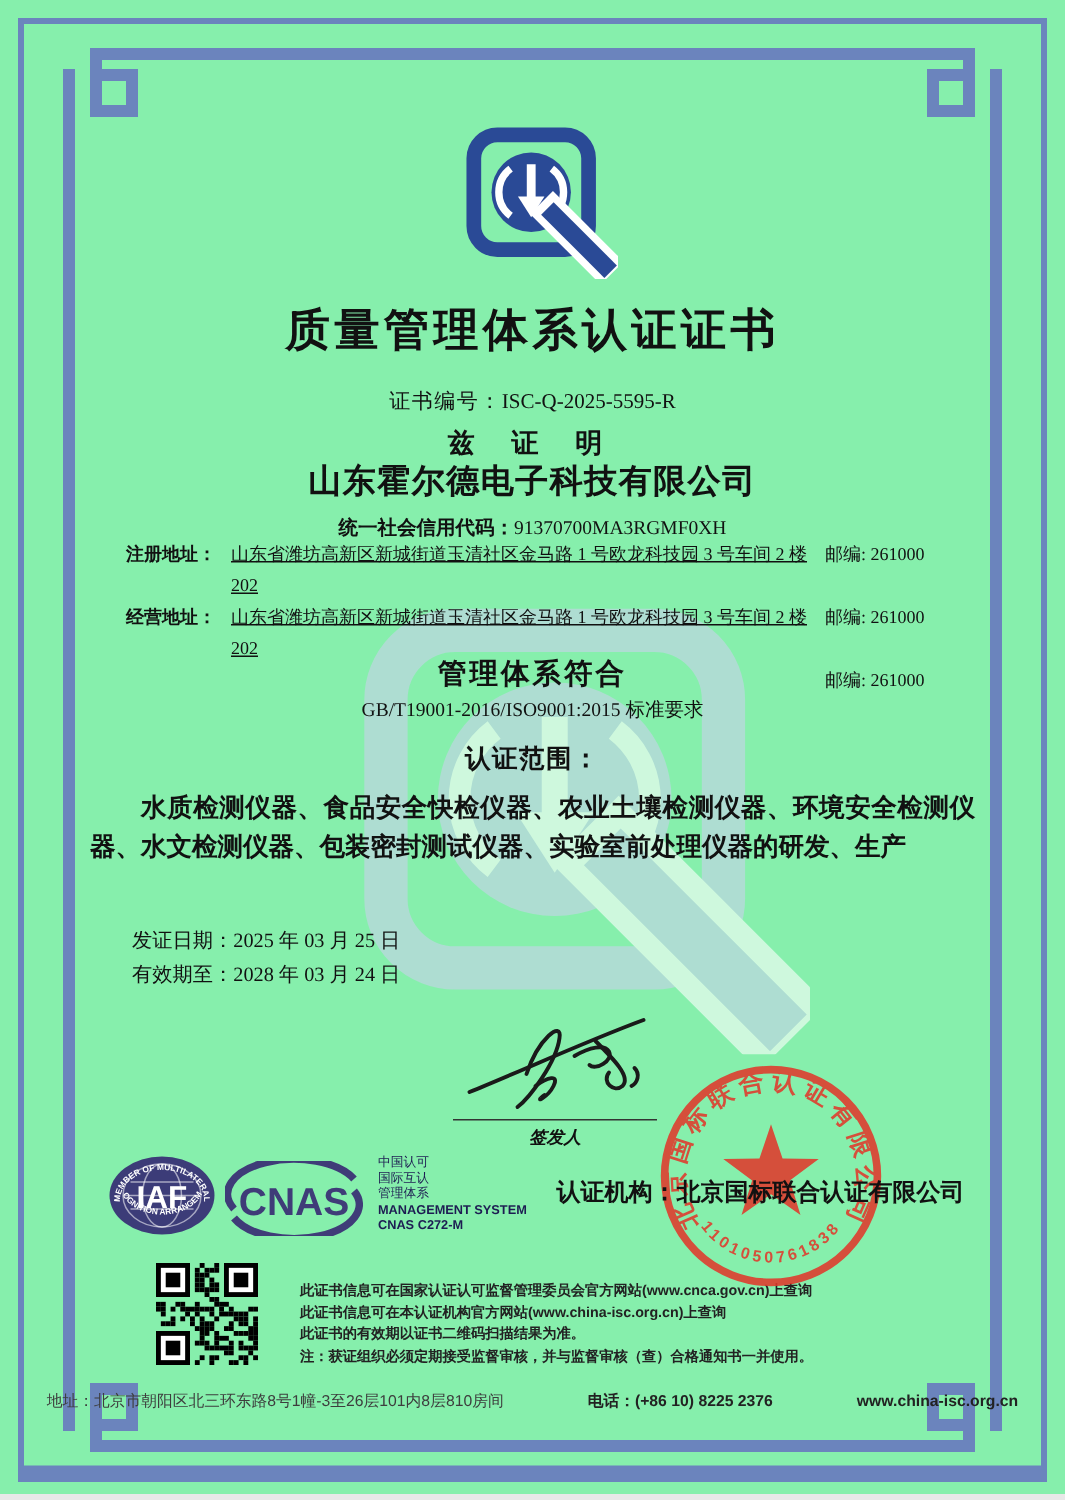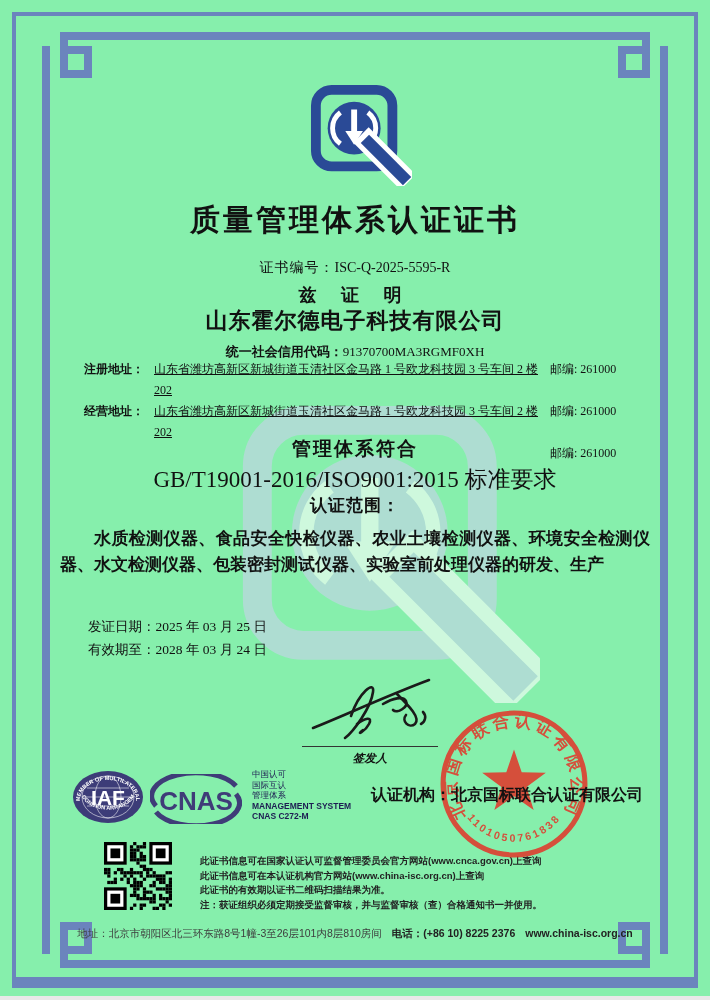--- a/index.html
+++ b/index.html
@@ -20,42 +20,42 @@
   .company{top:306px;font-size:22px;font-weight:bold;letter-spacing:1px;z-index:1;}
   .credit{top:343px;font-size:13px;z-index:1;}
   .credit .lab{font-weight:bold;}
   .addr-table{left:84px;top:359px;width:544px;z-index:1;}
   .addr-row{display:flex;align-items:baseline;font-size:12px;line-height:21px;justify-content:flex-end;}
   .addr-row .lab{font-weight:bold;width:70px;flex:none;}
   .addr-row .txt{flex:1;text-decoration:underline;}
   .addr-row.cont .txt{text-align:center;}
   .addr-row .zip{flex:none;width:78px;text-align:left;margin-left:6px;}
   .sys-head{top:436px;font-size:19px;font-weight:bold;letter-spacing:2px;z-index:1;}
-  .standard{top:464px;font-size:23px;z-index:1;}
+  .standard{top:464px;font-size:13px;z-index:1;}
   .scope-lab{top:494px;font-size:17px;font-weight:bold;letter-spacing:1px;z-index:1;}
   .scope{left:60px;top:526px;width:590px;font-size:17px;font-weight:bold;line-height:26px;
          text-align:justify;text-indent:2em;z-index:1;}
   .dates{left:88px;top:615px;font-size:13.5px;line-height:23px;z-index:1;}
   .dates .lab{font-weight:normal;}
   .sig-svg{position:absolute;left:295px;top:666px;z-index:1;}
   .sig-line{left:302px;top:746px;width:136px;border-top:1.5px solid #333;z-index:1;}
   .sig-lab{left:302px;top:751px;width:136px;text-align:center;font-size:11.5px;font-weight:bold;z-index:1;font-style:italic;}
   .iaf{position:absolute;left:71px;top:769px;z-index:1;}
   .cnas{position:absolute;left:150px;top:774px;z-index:1;}
   .cnas-txt{left:252px;top:769px;font-size:8.5px;line-height:10.5px;color:#1d1d52;
             font-family:"Liberation Sans","DejaVu Sans",sans-serif;z-index:1;}
   .cnas-txt .en{font-weight:bold;}
   .issuer{left:371px;top:785px;font-size:16px;font-weight:bold;z-index:3;}
   .stamp{position:absolute;left:438px;top:708px;width:152px;height:152px;opacity:.88;z-index:2;}
   .qr{position:absolute;left:104px;top:842px;width:68px;height:68px;z-index:1;}
   .notes{left:200px;top:854px;width:440px;font-size:9.5px;font-weight:600;line-height:14.5px;
          color:#222;font-family:"Liberation Sans","DejaVu Sans",sans-serif;z-index:1;}
   .footer{top:927px;font-size:10.5px;color:#3d3d3d;z-index:1;
           font-family:"Liberation Sans","DejaVu Sans",sans-serif;}
-  .footer b{color:#222;}
+  .footer b{color:#222;margin-left:46px;}
   .footer .sep{display:inline-block;width:10px;}
 </style>
 </head>
 <body>
 
 <div class="page">
 
   <svg class="frame" width="710" height="1000" viewBox="0 0 710 1000">
     <g fill="#6b84bd">
 

